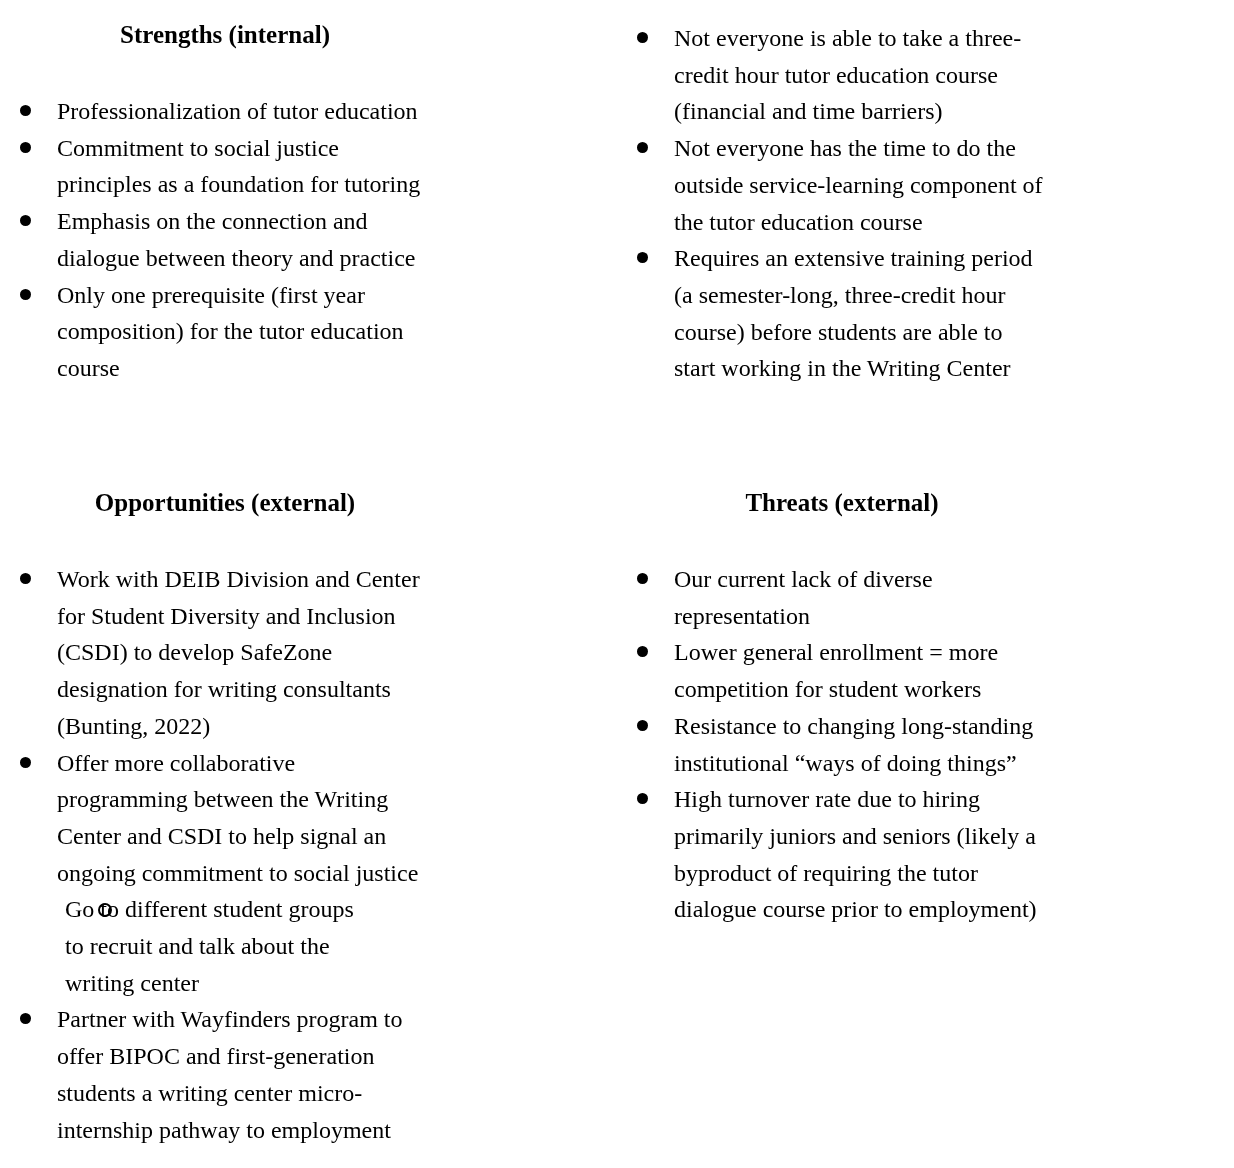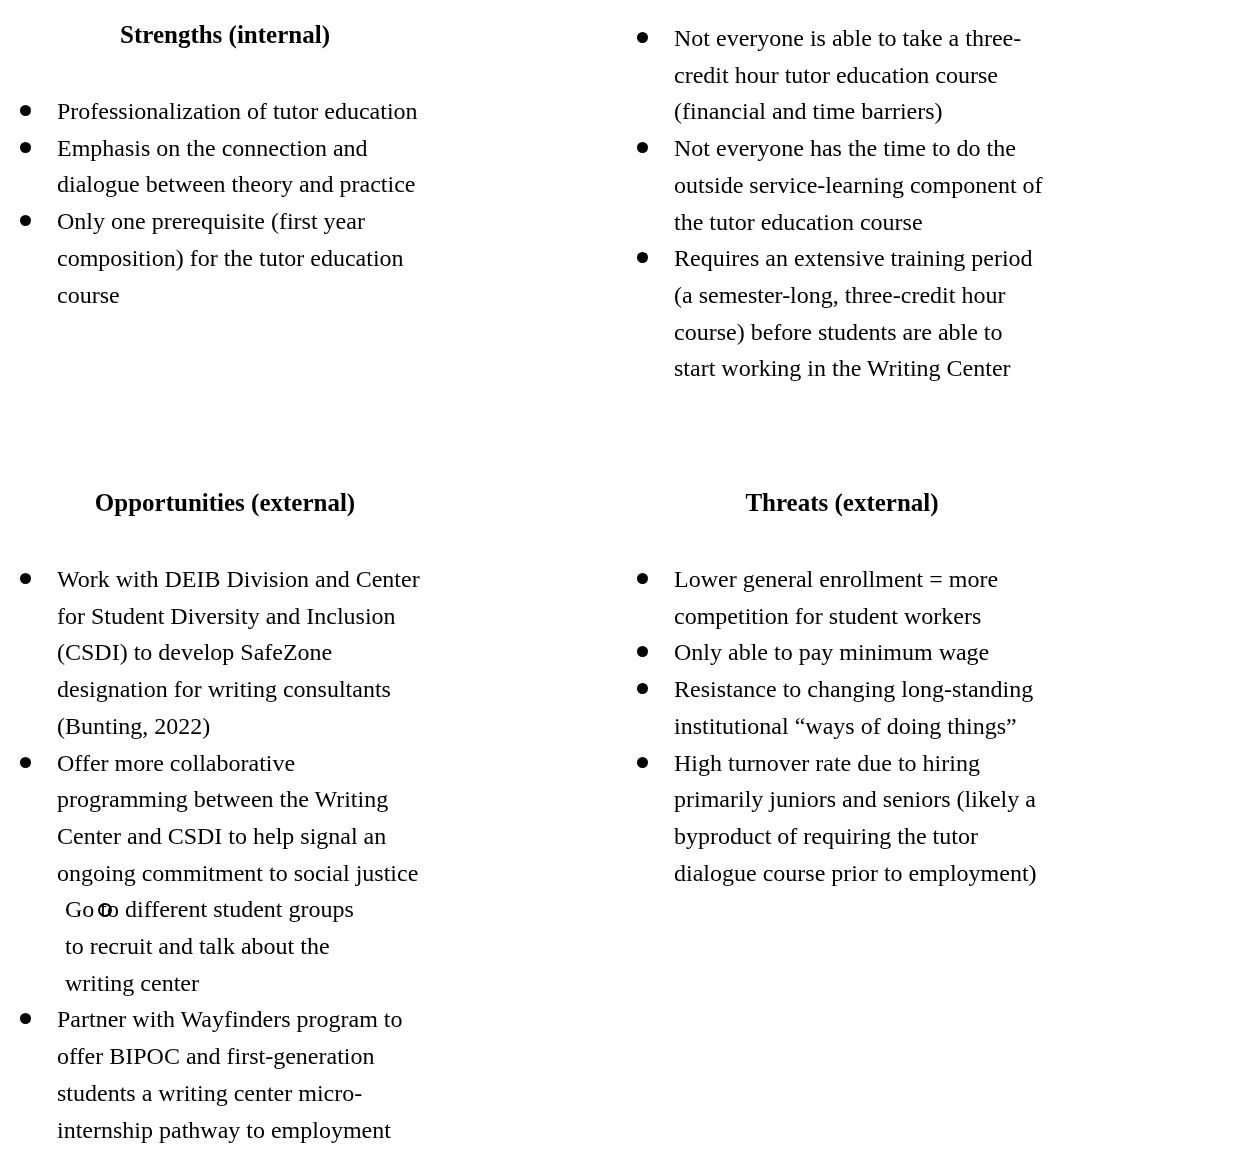--- a/index.html
+++ b/index.html
@@ -43,20 +43,22 @@
 </style>
 </head>
 <body>
 
 <div class="page">
 
   <section class="quad">
     <h2 class="quad-title">Strengths (internal)</h2>
     <ul class="bullets">
       <li class="l1">Professionalization of tutor education</li>
+      <li class="l1">Commitment to social justice
+principles as a foundation for tutoring</li>
       <li class="l1">Emphasis on the connection and
 dialogue between theory and practice</li>
       <li class="l1">Only one prerequisite (first year
 composition) for the tutor education
 course</li>
     </ul>
   </section>
 
   <section class="quad">
     <ul class="bullets">
@@ -91,23 +93,24 @@
       <li class="l1">Partner with Wayfinders program to
 offer BIPOC and first-generation
 students a writing center micro-
 internship pathway to employment</li>
     </ul>
   </section>
 
   <section class="quad">
     <h2 class="quad-title">Threats (external)</h2>
     <ul class="bullets">
+      <li class="l1">Our current lack of diverse
+representation</li>
       <li class="l1">Lower general enrollment = more
 competition for student workers</li>
-      <li class="l1">Only able to pay minimum wage</li>
       <li class="l1">Resistance to changing long-standing
 institutional “ways of doing things”</li>
       <li class="l1">High turnover rate due to hiring
 primarily juniors and seniors (likely a
 byproduct of requiring the tutor
 dialogue course prior to employment)</li>
     </ul>
   </section>
 
 </div>

